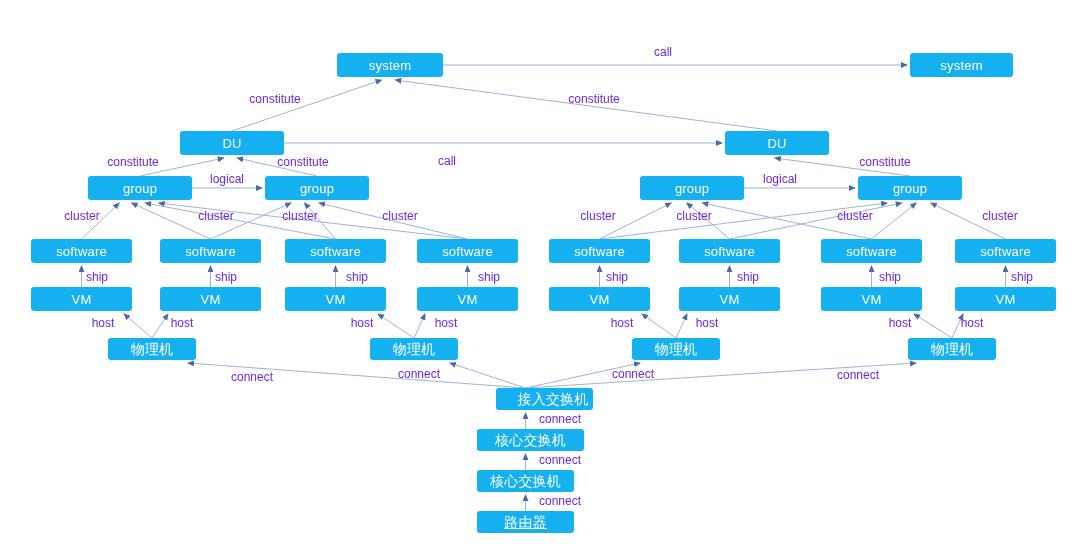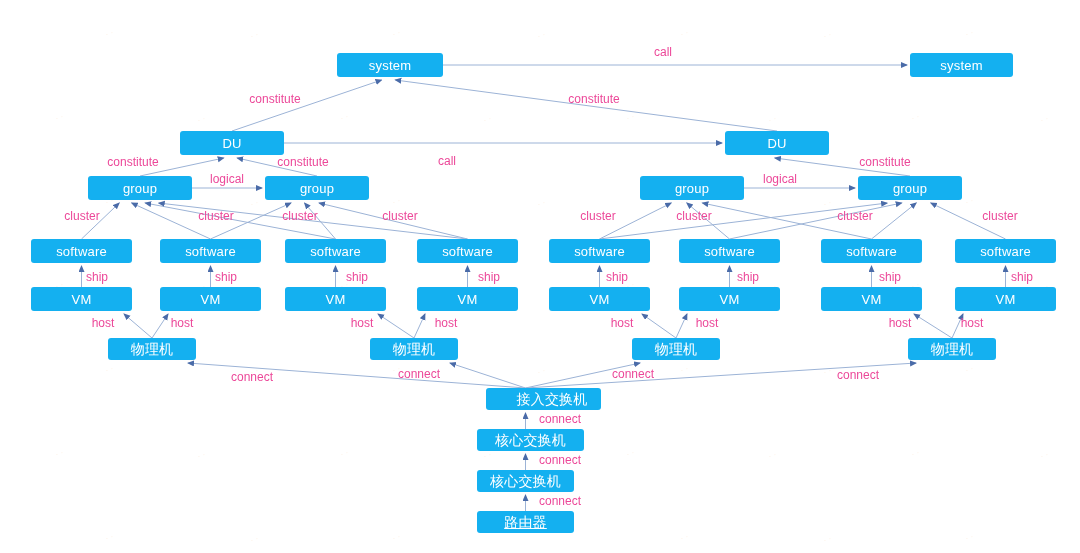--- a/index.html
+++ b/index.html
@@ -39,21 +39,21 @@
     letter-spacing: 0.2px;
     white-space: nowrap;
     z-index: 3;
   }
   .node.cjk {
     font-size: 14px;
   }
   .edge-label {
     position: absolute;
     font-size: 12px;
-    color: #ec4899;
+    color: #6d28d9;
     white-space: nowrap;
     z-index: 4;
     transform: translate(-50%, -50%);
     background: transparent;
   }
   .wm {
     position: absolute;
     font-size: 9px;
     color: #fdf0e4;
     z-index: 1;
@@ -143,21 +143,21 @@
       <div class="node" style="left: 285px; top: 287px; width: 101px; height: 24px;">VM</div>
       <div class="node" style="left: 417px; top: 287px; width: 101px; height: 24px;">VM</div>
       <div class="node" style="left: 549px; top: 287px; width: 101px; height: 24px;">VM</div>
       <div class="node" style="left: 679px; top: 287px; width: 101px; height: 24px;">VM</div>
       <div class="node" style="left: 821px; top: 287px; width: 101px; height: 24px;">VM</div>
       <div class="node" style="left: 955px; top: 287px; width: 101px; height: 24px;">VM</div>
       <div class="node cjk" style="left: 108px; top: 338px; width: 88px; height: 22px;">物理机</div>
       <div class="node cjk" style="left: 370px; top: 338px; width: 88px; height: 22px;">物理机</div>
       <div class="node cjk" style="left: 632px; top: 338px; width: 88px; height: 22px;">物理机</div>
       <div class="node cjk" style="left: 908px; top: 338px; width: 88px; height: 22px;">物理机</div>
-      <div class="node cjk" style="left: 486px; top: 388px; width: 115px; height: 22px; padding-left: 17px;">接入交换机</div>
+      <div class="node cjk" style="left: 496px; top: 388px; width: 97px; height: 22px; padding-left: 17px;">接入交换机</div>
       <div class="node cjk" style="left: 477px; top: 429px; width: 107px; height: 22px;">核心交换机</div>
       <div class="node cjk" style="left: 477px; top: 470px; width: 97px; height: 22px;">核心交换机</div>
       <div class="node cjk" style="left: 477px; top: 511px; width: 97px; height: 22px; text-decoration: underline;">路由器</div>
     </div>
   <div id="labels-layer">
       <div class="edge-label" style="left: 663px; top: 52px;">call</div>
       <div class="edge-label" style="left: 275px; top: 99px;">constitute</div>
       <div class="edge-label" style="left: 594px; top: 99px;">constitute</div>
       <div class="edge-label" style="left: 133px; top: 162px;">constitute</div>
       <div class="edge-label" style="left: 303px; top: 162px;">constitute</div>

